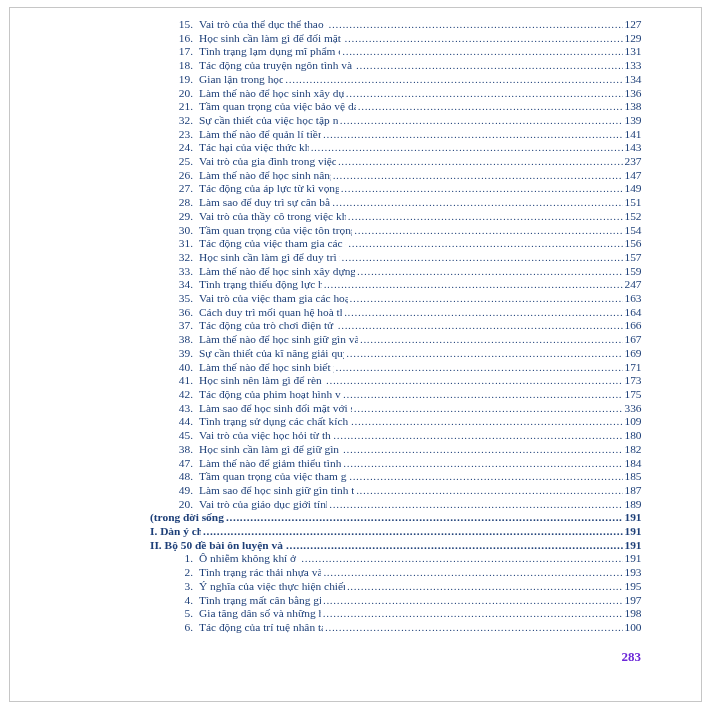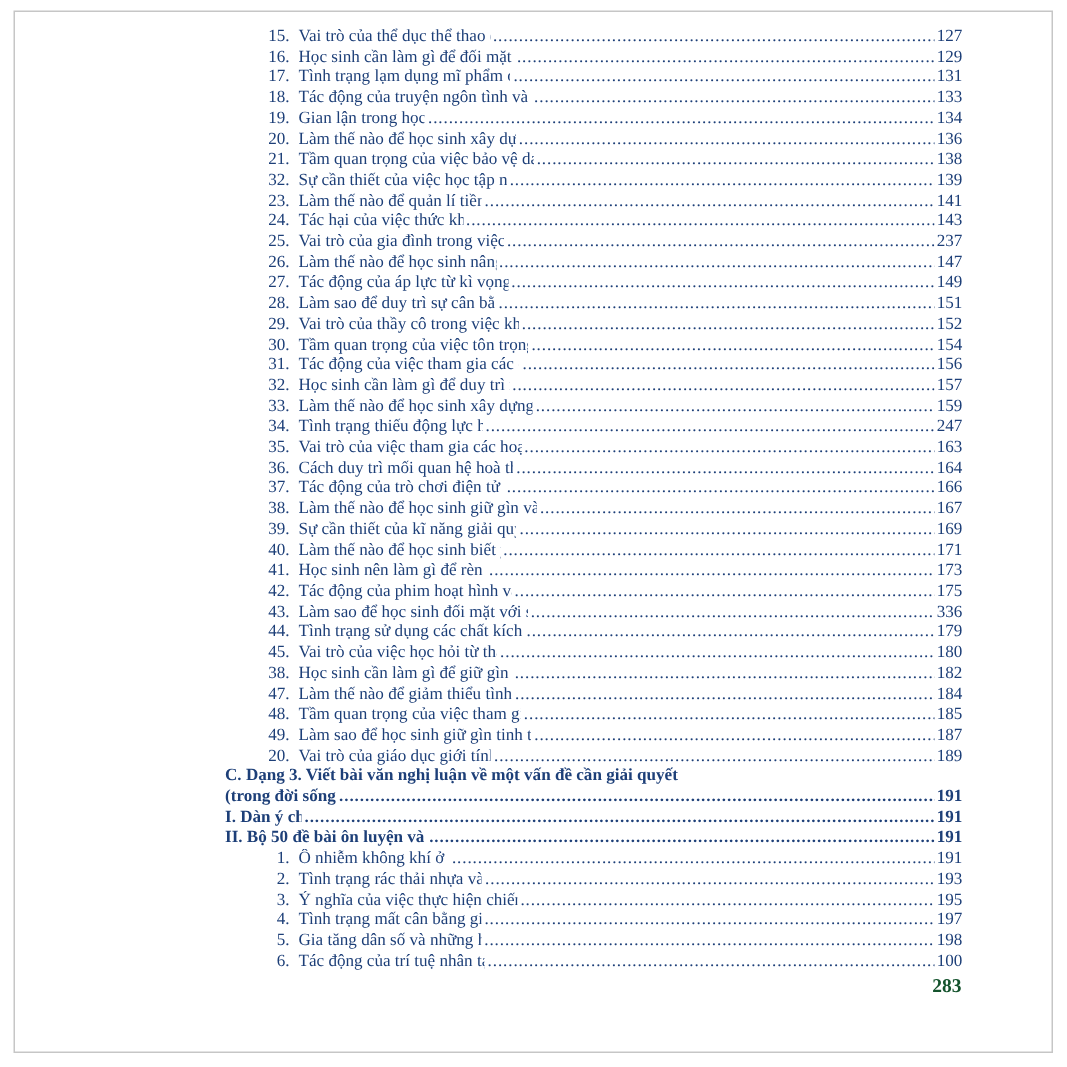--- a/index.html
+++ b/index.html
@@ -27,21 +27,21 @@
   .toc-row .text{flex:0 1 auto;min-width:0;overflow:hidden;}
   .toc-row .leader{flex:1 1 auto;min-width:6px;overflow:hidden;padding:0 2px;}
   .toc-row .leader::after{
     content:"..........................................................................................................................................................................";
     letter-spacing:0.6px;
   }
   .toc-row .leader.hidden::after{content:"";}
   .toc-row .pg{flex:0 0 auto;text-align:center;min-width:20px;}
   .footer-page-number{
     position:absolute;right:60px;bottom:36px;
-    font-size:13px;font-weight:bold;color:#14532d;
+    font-size:13px;font-weight:bold;color:#6d28d9;
     font-family:"Liberation Serif", serif;
     text-align:right;
   }
 </style>
 </head>
 <body>
 
 <div class="book-page">
   <div class="toc-list">
       <div class="toc-row item">
@@ -215,21 +215,21 @@
       <div class="toc-row item">
     <span class="num">43.</span>
     <span class="text">Làm sao để học sinh đối mặt với sự cô lập hoặc bắt nạt trong trường học?</span>
     <span class="leader"></span>
     <span class="pg">336</span>
   </div>
       <div class="toc-row item">
     <span class="num">44.</span>
     <span class="text">Tình trạng sử dụng các chất kích thích trong một số học sinh và hệ quả.</span>
     <span class="leader"></span>
-    <span class="pg">179</span>
+    <span class="pg">109</span>
   </div>
       <div class="toc-row item">
     <span class="num">45.</span>
     <span class="text">Vai trò của việc học hỏi từ thất bại đối với sự trưởng thành.</span>
     <span class="leader"></span>
     <span class="pg">180</span>
   </div>
       <div class="toc-row item">
     <span class="num">38.</span>
     <span class="text">Học sinh cần làm gì để giữ gìn vệ sinh cá nhân và nơi công cộng?</span>
@@ -252,26 +252,20 @@
     <span class="num">49.</span>
     <span class="text">Làm sao để học sinh giữ gìn tinh thần lạc quan trong học tập và cuộc sống?</span>
     <span class="leader"></span>
     <span class="pg">187</span>
   </div>
       <div class="toc-row item">
     <span class="num">20.</span>
     <span class="text">Vai trò của giáo dục giới tính đối với học sinh trung học.</span>
     <span class="leader"></span>
     <span class="pg">189</span>
-  </div>
-      <div class="toc-row section">
-    <span class="num"></span>
-    <span class="text">C. Dạng 3. Viết bài văn nghị luận về một vấn đề cần giải quyết</span>
-    <span class="leader hidden"></span>
-    <span class="pg"></span>
   </div>
       <div class="toc-row section">
     <span class="num"></span>
     <span class="text">(trong đời sống xã hội)</span>
     <span class="leader"></span>
     <span class="pg">191</span>
   </div>
       <div class="toc-row section">
     <span class="num"></span>
     <span class="text">I. Dàn ý chung</span>

